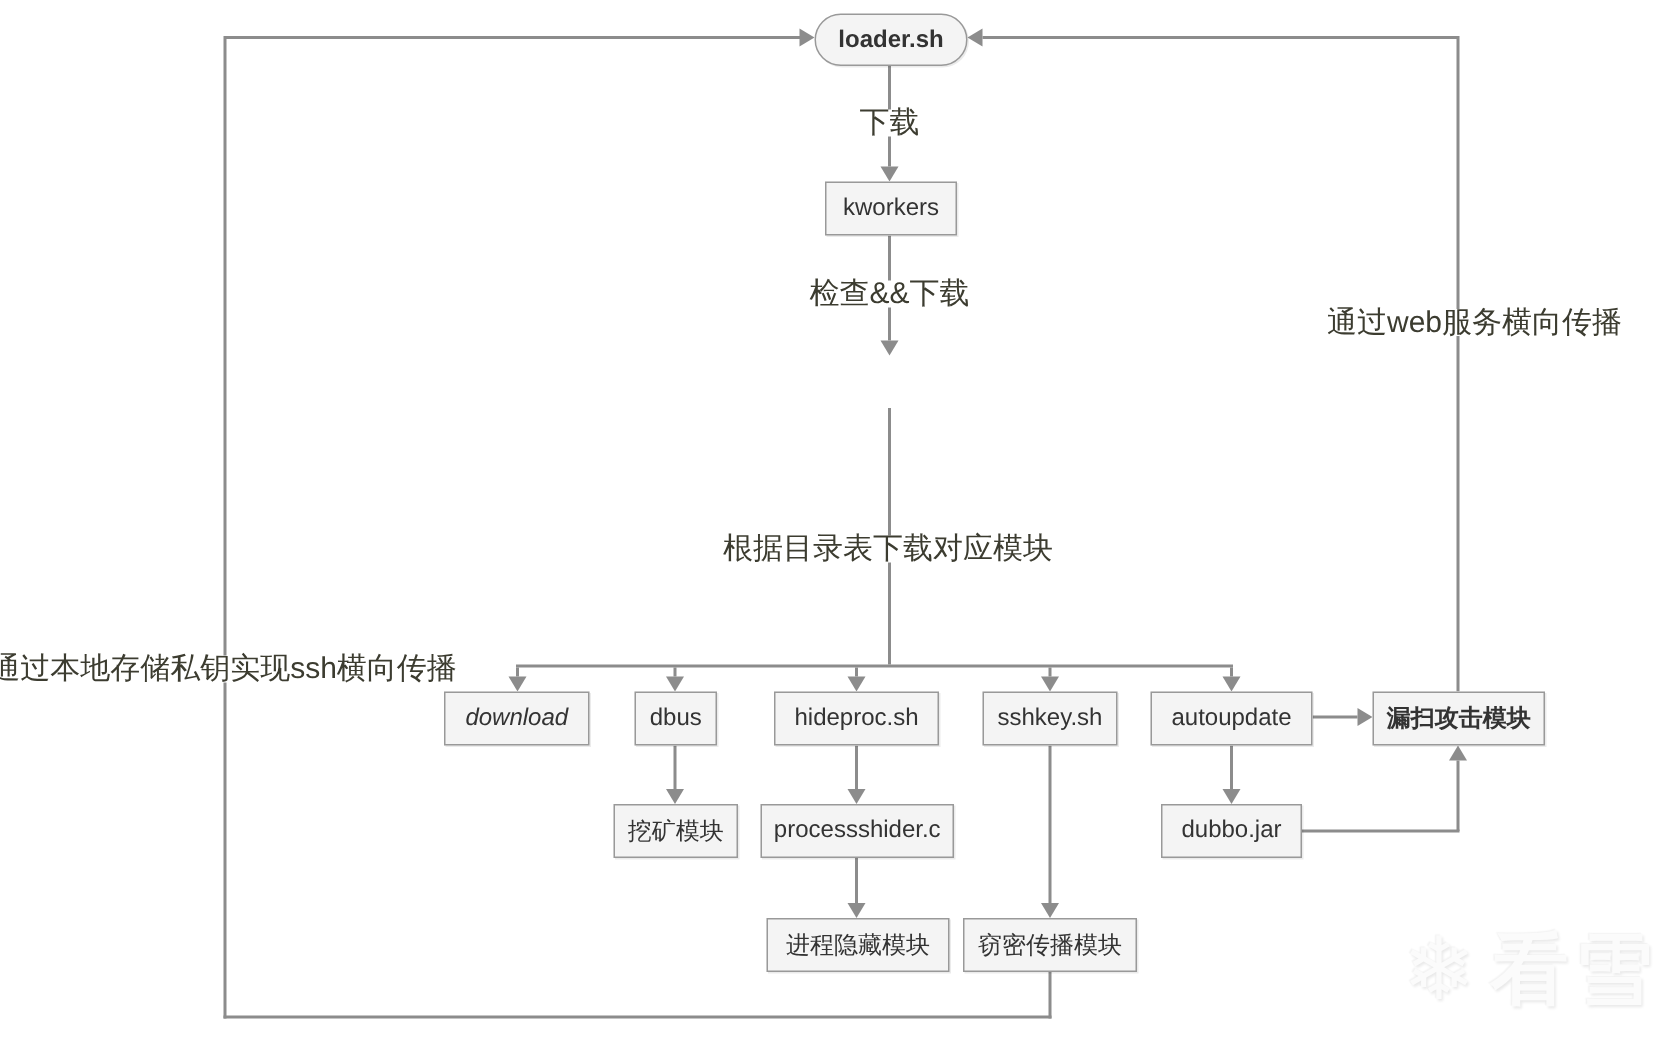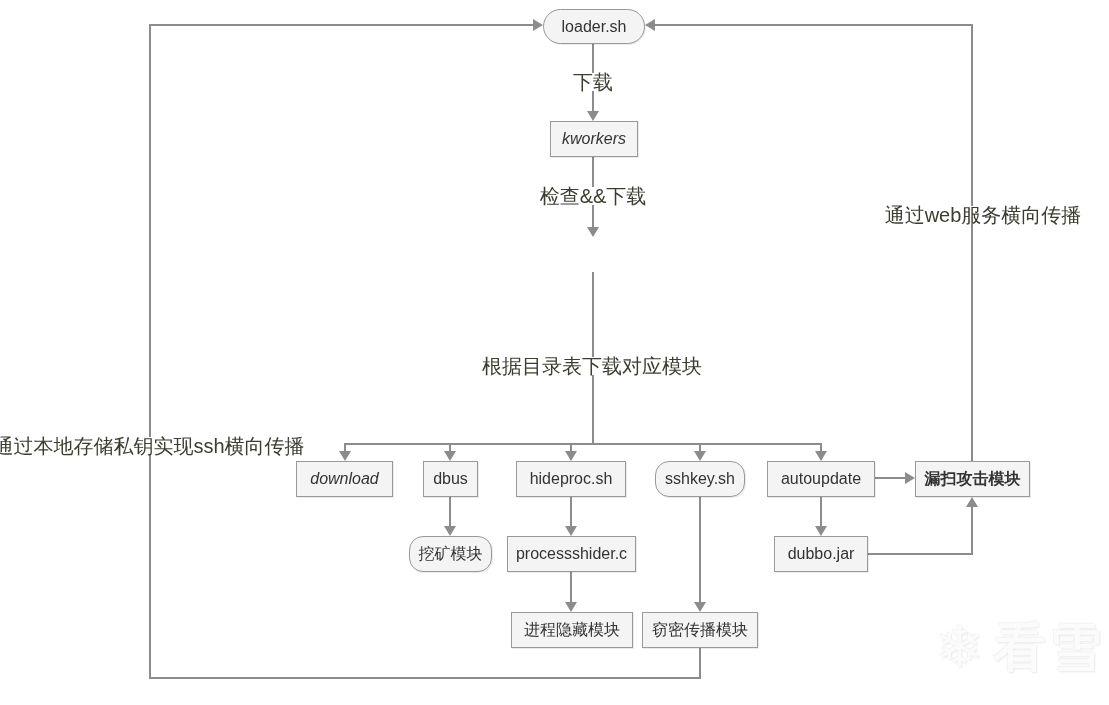--- a/index.html
+++ b/index.html
@@ -8,21 +8,21 @@
     font-family:"Liberation Sans","DejaVu Sans",sans-serif;
   }
   
   .node{
     position:absolute;box-sizing:border-box;
     background:#f4f4f4;border:1px solid #999999;color:#333333;
     display:flex;align-items:center;justify-content:center;
     font-size:16px;white-space:nowrap;
     box-shadow:1px 1px 0 rgba(0,0,0,0.08);
   }
-  .stadium{border-radius:18px;}
+  .stadium{border-radius:18px;font-weight:bold;}
   
   .edge{position:absolute;background:#8c8c8c;}
   
   .arrow{position:absolute;width:0;height:0;}
   .arrow.down{border-left:6px solid transparent;border-right:6px solid transparent;border-top:10px solid #8c8c8c;}
   .arrow.up{border-left:6px solid transparent;border-right:6px solid transparent;border-bottom:10px solid #8c8c8c;}
   .arrow.right{border-top:6px solid transparent;border-bottom:6px solid transparent;border-left:10px solid #8c8c8c;}
   .arrow.left{border-top:6px solid transparent;border-bottom:6px solid transparent;border-right:10px solid #8c8c8c;}
   
   .edge-label{
@@ -80,28 +80,28 @@
   <div class="arrow down" style="left:565px;top:526px;"></div>
   <div class="arrow down" style="left:815px;top:526px;"></div>
   <div class="arrow down" style="left:565px;top:602px;"></div>
   <div class="arrow down" style="left:694px;top:602px;"></div>
   <div class="arrow right" style="left:905px;top:472px;"></div>
   <div class="arrow up" style="left:966px;top:497px;"></div>
   <div class="arrow right" style="left:533px;top:19px;"></div>
   <div class="arrow left" style="left:645px;top:19px;"></div>
 
   <div class="node stadium" style="left:543px;top:9px;width:102px;height:35px;">loader.sh</div>
-  <div class="node" style="left:550px;top:121px;width:88px;height:36px;font-style:italic;">kworkers</div>
+  <div class="node" style="left:550px;top:121px;width:88px;height:36px;">kworkers</div>
   <div class="node" style="left:296px;top:461px;width:97px;height:36px;font-style:italic;">download</div>
   <div class="node" style="left:423px;top:461px;width:55px;height:36px;">dbus</div>
   <div class="node" style="left:516px;top:461px;width:110px;height:36px;">hideproc.sh</div>
-  <div class="node" style="left:655px;top:461px;width:90px;height:36px;border-radius:14px;">sshkey.sh</div>
+  <div class="node" style="left:655px;top:461px;width:90px;height:36px;">sshkey.sh</div>
   <div class="node" style="left:767px;top:461px;width:108px;height:36px;">autoupdate</div>
   <div class="node" style="left:915px;top:461px;width:115px;height:36px;font-weight:bold;">漏扫攻击模块</div>
-  <div class="node" style="left:409px;top:536px;width:83px;height:36px;border-radius:14px;">挖矿模块</div>
+  <div class="node" style="left:409px;top:536px;width:83px;height:36px;">挖矿模块</div>
   <div class="node" style="left:507px;top:536px;width:129px;height:36px;">processshider.c</div>
   <div class="node" style="left:774px;top:536px;width:94px;height:36px;">dubbo.jar</div>
   <div class="node" style="left:511px;top:612px;width:122px;height:36px;">进程隐藏模块</div>
   <div class="node" style="left:642px;top:612px;width:116px;height:36px;">窃密传播模块</div>
 
   <div class="edge-label" style="left:593px;top:73px;">下载</div>
   <div class="edge-label" style="left:593px;top:187px;">检查&amp;&amp;下载</div>
   <div class="edge-label" style="left:592px;top:357px;text-align:center;">根据目录表下载对应模块</div>
   <div class="edge-label" style="left:149px;top:437px;">通过本地存储私钥实现ssh横向传播</div>
   <div class="edge-label" style="left:983px;top:206px;">通过web服务横向传播</div>

